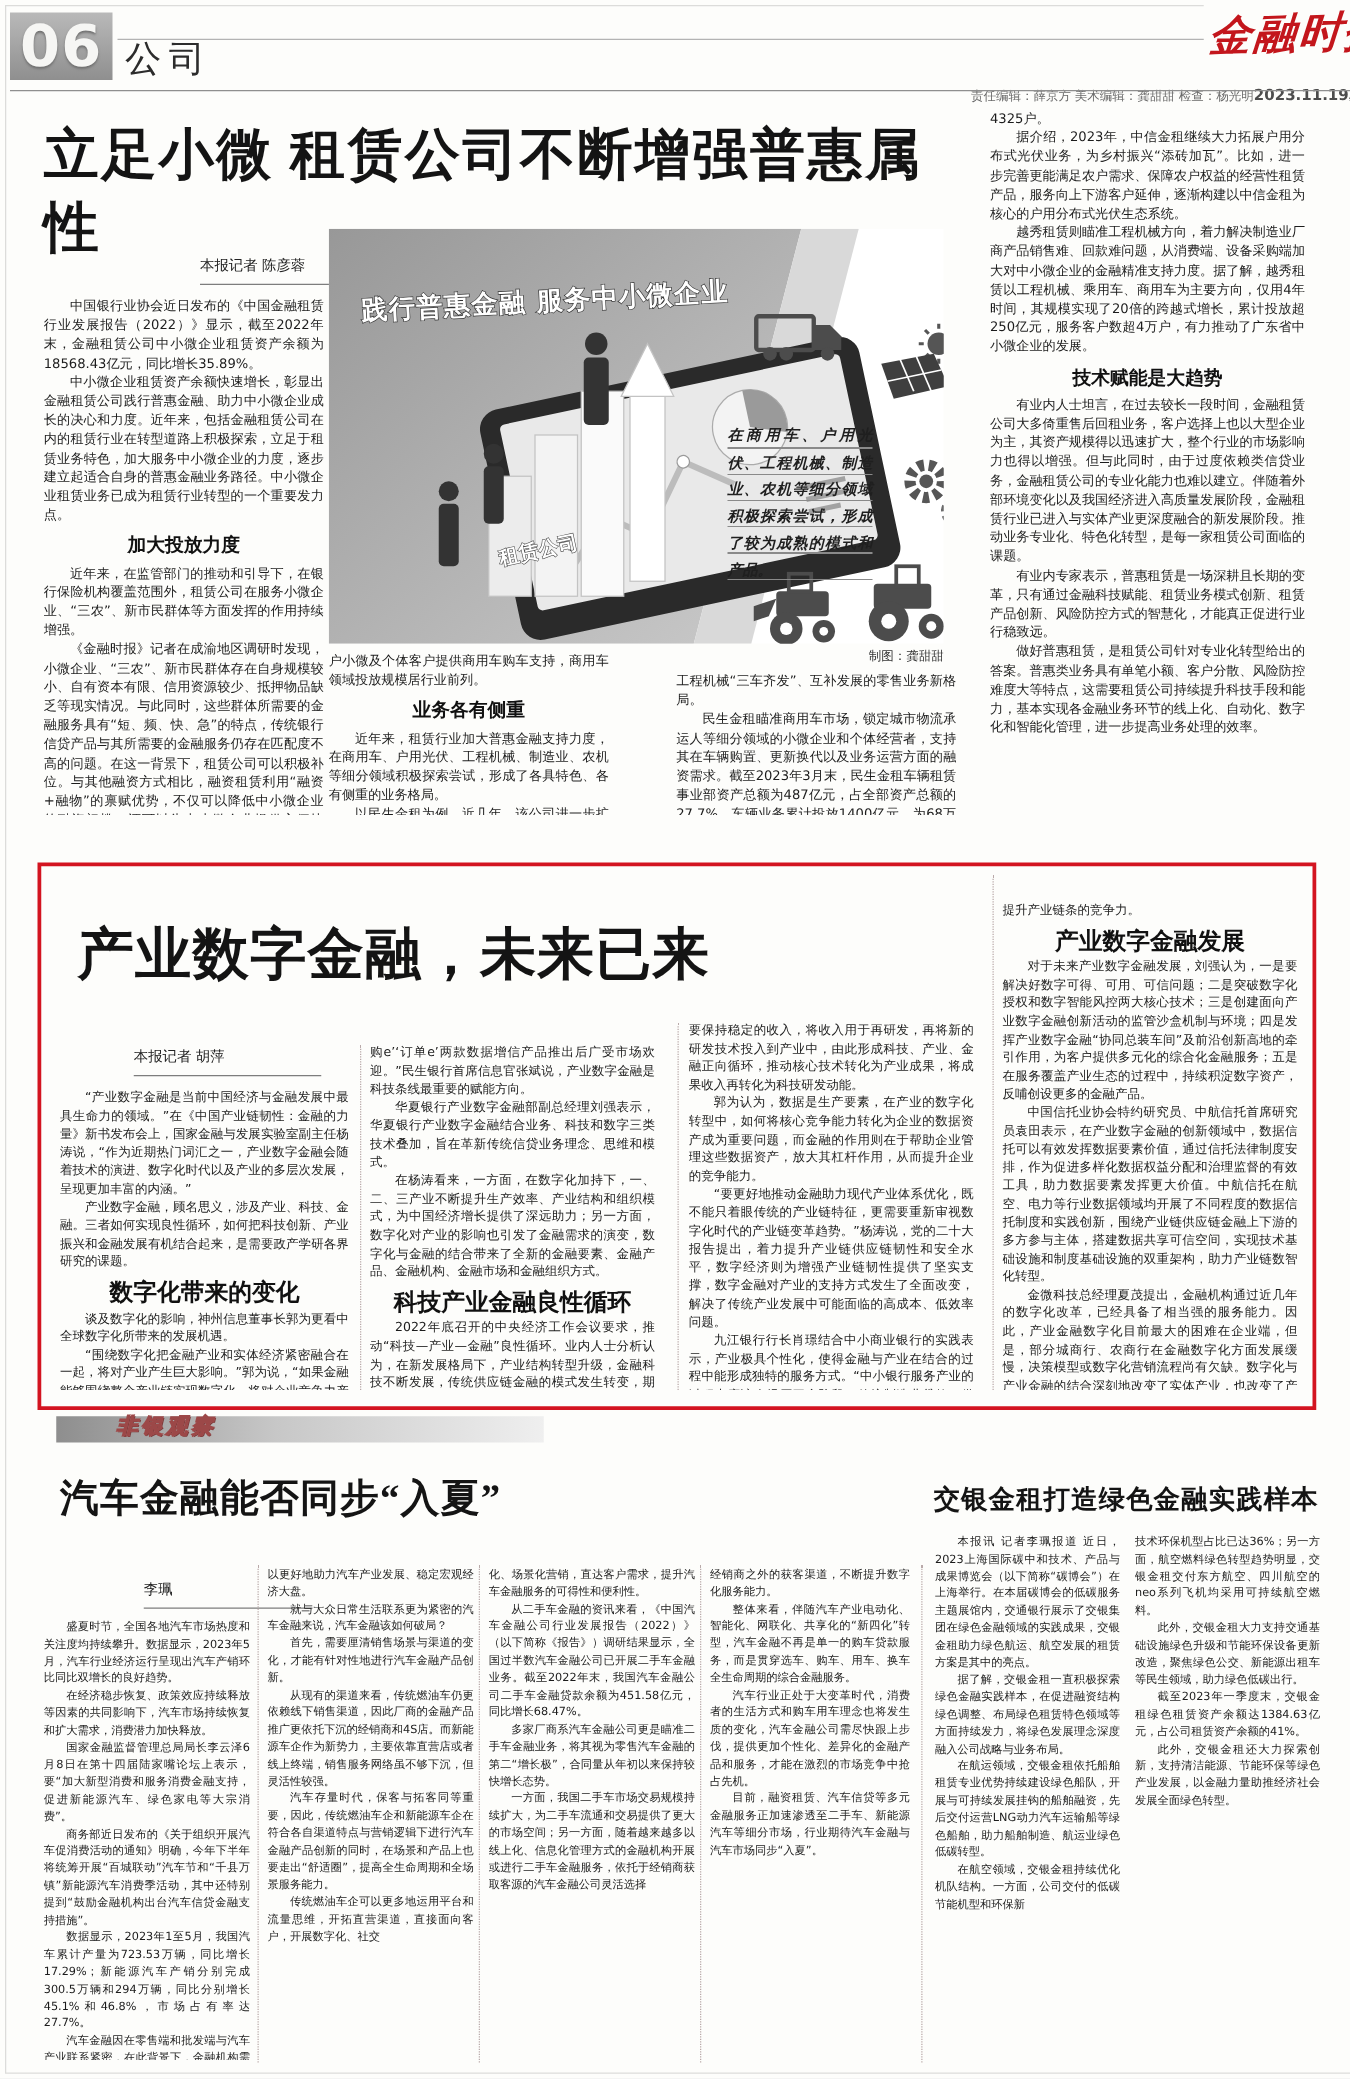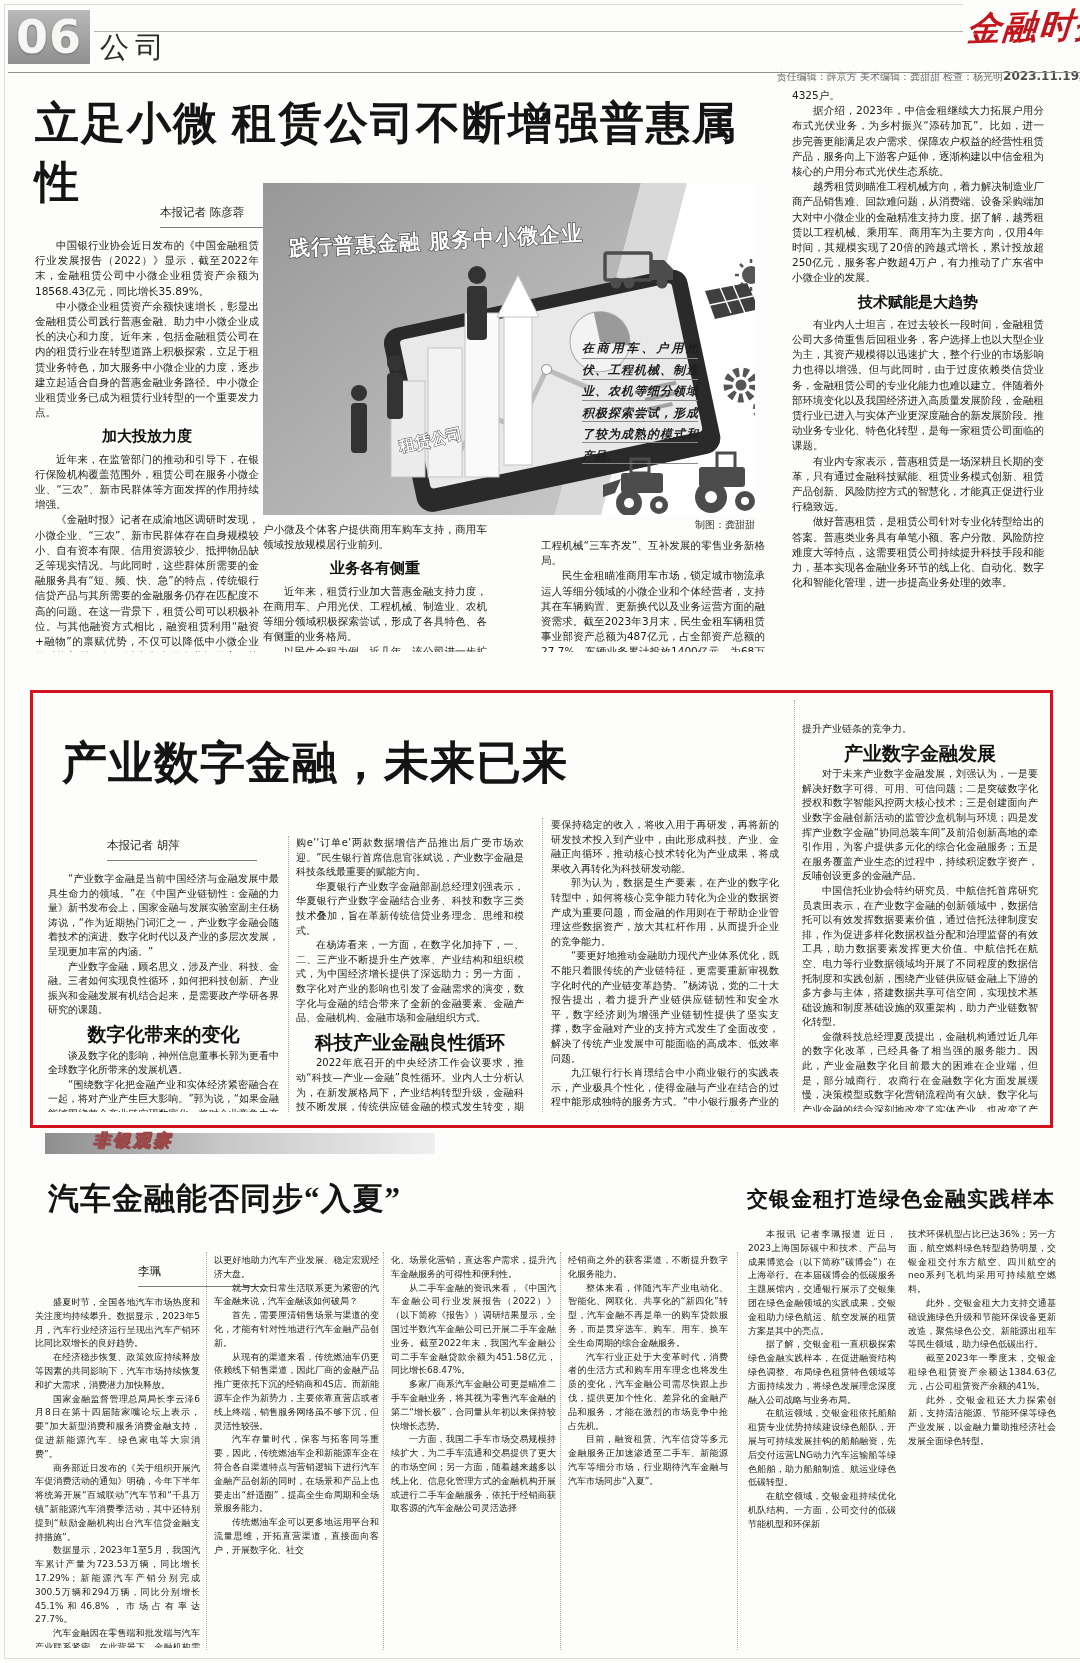--- a/index.html
+++ b/index.html
@@ -244,21 +244,21 @@
     </div>
 
   <div class="dotted-sep" style="left:288px;top:836px;height:276px;"></div>
   <div class="dotted-sep" style="left:542px;top:818px;height:294px;"></div>
   <div class="dotted-sep" style="left:794px;top:700px;height:412px;"></div>
 
   <div class="badge-bar">
     <span>非银观察</span>
   </div>
   <div class="headline-serif" style="position:absolute;left:48px;top:1178px;width:380px;font-size:31px;letter-spacing:1px;">汽车金融能否同步“入夏”</div>
-  <div class="byline" style="left:115px;top:1264px;width:135px;margin-left:23px;">李珮</div>
+  <div class="byline" style="left:115px;top:1264px;width:135px;">李珮</div>
 
   <div class="col size-c" style="left:35px;top:1296px;width:165px;height:352px;">
       <p class="para">盛夏时节，全国各地汽车市场热度和关注度均持续攀升。数据显示，2023年5月，汽车行业经济运行呈现出汽车产销环比同比双增长的良好趋势。</p>
       <p class="para">在经济稳步恢复、政策效应持续释放等因素的共同影响下，汽车市场持续恢复和扩大需求，消费潜力加快释放。</p>
       <p class="para">国家金融监督管理总局局长李云泽6月8日在第十四届陆家嘴论坛上表示，要“加大新型消费和服务消费金融支持，促进新能源汽车、绿色家电等大宗消费”。</p>
       <p class="para">商务部近日发布的《关于组织开展汽车促消费活动的通知》明确，今年下半年将统筹开展“百城联动”汽车节和“千县万镇”新能源汽车消费季活动，其中还特别提到“鼓励金融机构出台汽车信贷金融支持措施”。</p>
       <p class="para">数据显示，2023年1至5月，我国汽车累计产量为723.53万辆，同比增长17.29%；新能源汽车产销分别完成300.5万辆和294万辆，同比分别增长45.1%和46.8%，市场占有率达27.7%。</p>
       <p class="para">汽车金融因在零售端和批发端与汽车产业联系紧密，在此背景下，金融机构需要进一步发挥金融活水作用，创新产品和服务，</p>
     </div>
   <div class="col size-c" style="left:214px;top:1254px;width:165px;height:394px;">

